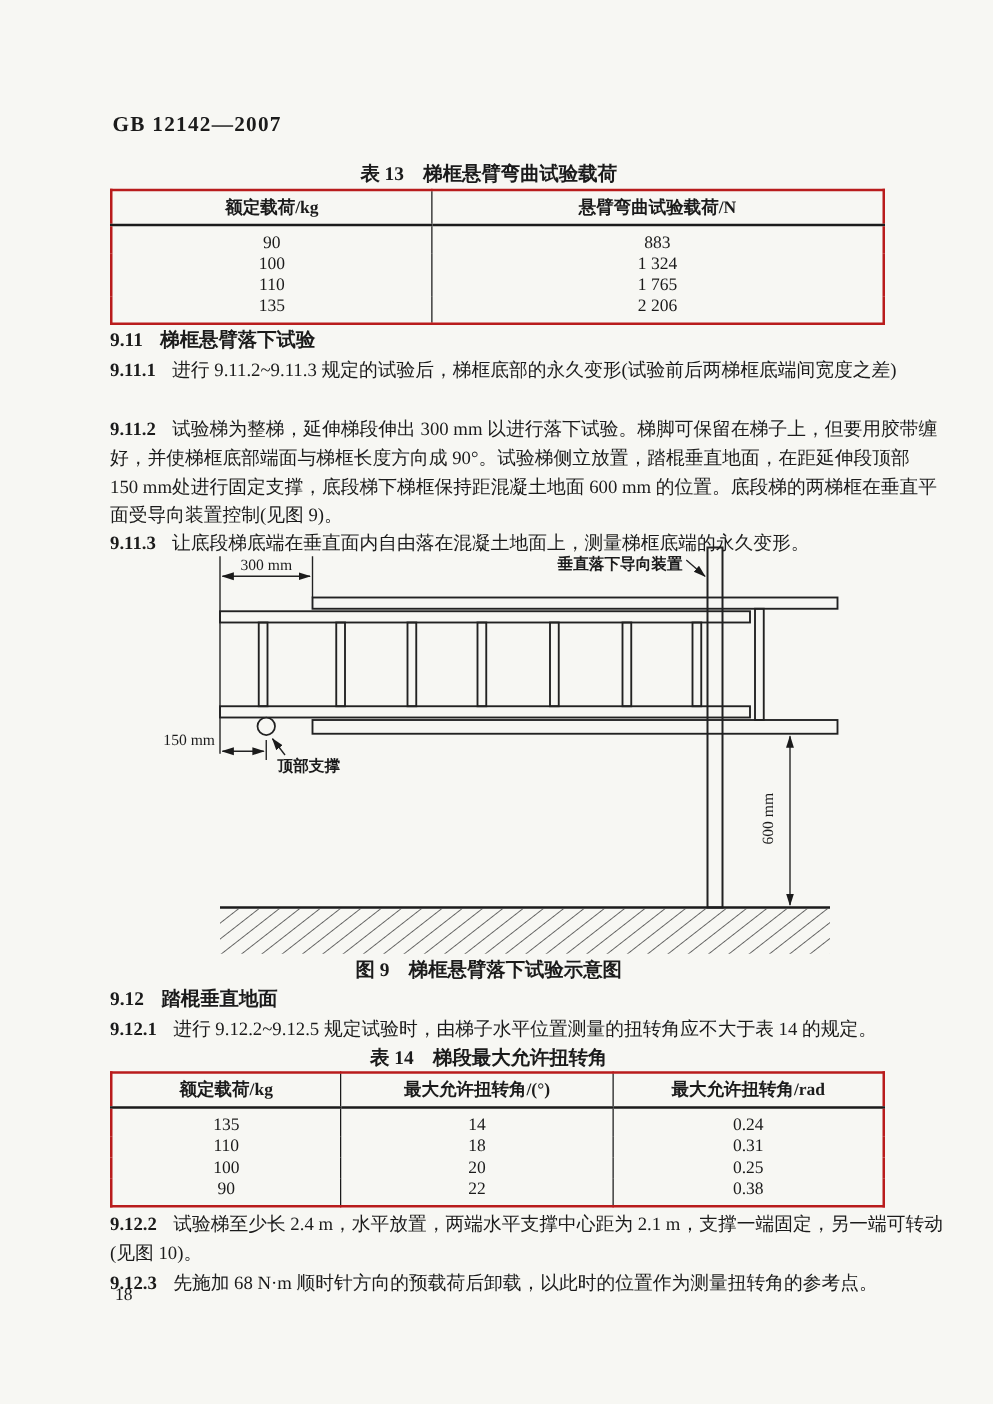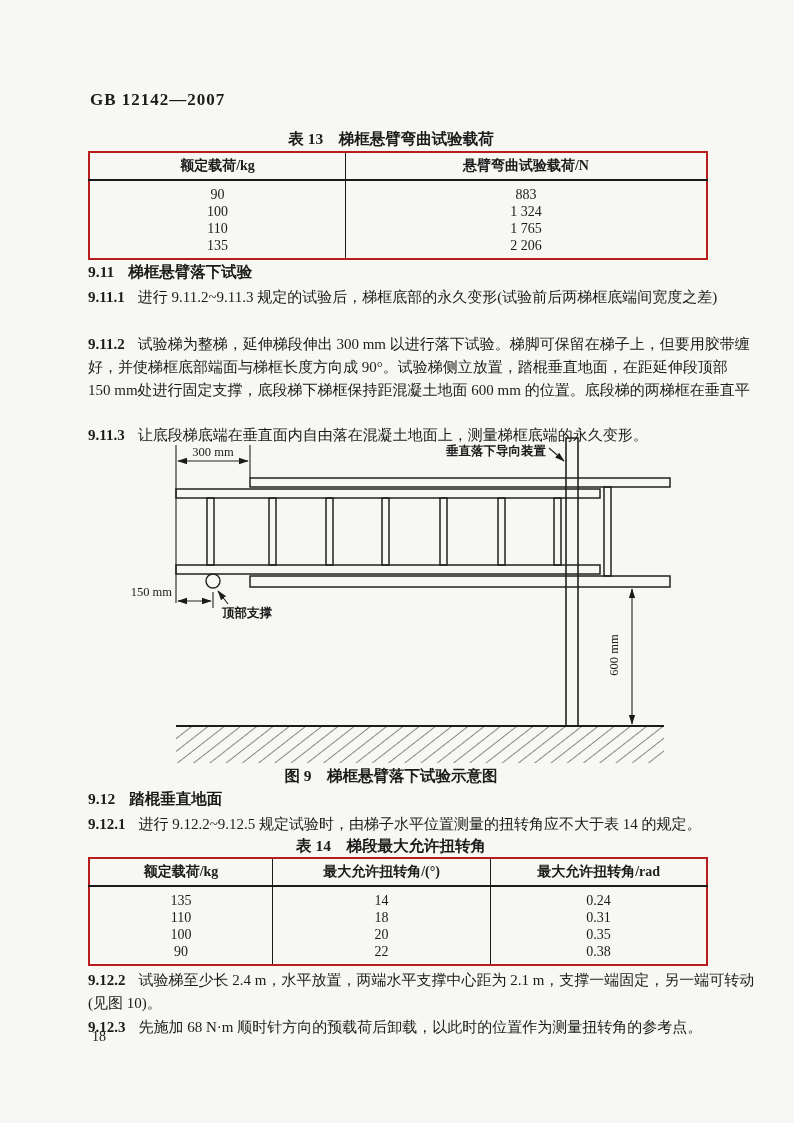--- a/index.html
+++ b/index.html
@@ -86,20 +86,21 @@
   <span class="num">9.11</span><span>梯框悬臂落下试验</span>
 </div>
 
 <div class="abs clause" style="left:88px;top:286px;">
     <div class="cl-line"><span class="cl-num">9.11.1</span>进行 9.11.2~9.11.3 规定的试验后，梯框底部的永久变形(试验前后两梯框底端间宽度之差)</div>
   </div>
 <div class="abs clause" style="left:88px;top:333px;">
     <div class="cl-line"><span class="cl-num">9.11.2</span>试验梯为整梯，延伸梯段伸出 300 mm 以进行落下试验。梯脚可保留在梯子上，但要用胶带缠</div>
     <div class="cl-line">好，并使梯框底部端面与梯框长度方向成 90°。试验梯侧立放置，踏棍垂直地面，在距延伸段顶部</div>
     <div class="cl-line">150 mm处进行固定支撑，底段梯下梯框保持距混凝土地面 600 mm 的位置。底段梯的两梯框在垂直平</div>
+    <div class="cl-line">面受导向装置控制(见图 9)。</div>
   </div>
 <div class="abs clause" style="left:88px;top:424px;">
     <div class="cl-line"><span class="cl-num">9.11.3</span>让底段梯底端在垂直面内自由落在混凝土地面上，测量梯框底端的永久变形。</div>
   </div>
 
 <svg class="abs" style="left:85px;top:436px;" width="625" height="330" viewBox="85 436 625 330">
   <defs>
     <marker id="arr" viewBox="0 0 10 10" refX="9.2" refY="5" markerWidth="9" markerHeight="9" orient="auto-start-reverse">
       <path d="M0,1.8 L10,5 L0,8.2 z" fill="#1b1b1b"></path>
     </marker>
@@ -186,21 +187,21 @@
           <td>0.24</td>
         </tr>
         <tr>
           <td>110</td>
           <td>18</td>
           <td>0.31</td>
         </tr>
         <tr>
           <td>100</td>
           <td>20</td>
-          <td>0.35</td>
+          <td>0.25</td>
         </tr>
         <tr>
           <td>90</td>
           <td>22</td>
           <td>0.38</td>
         </tr>
       </tbody>
     </table>
 </div>
 

